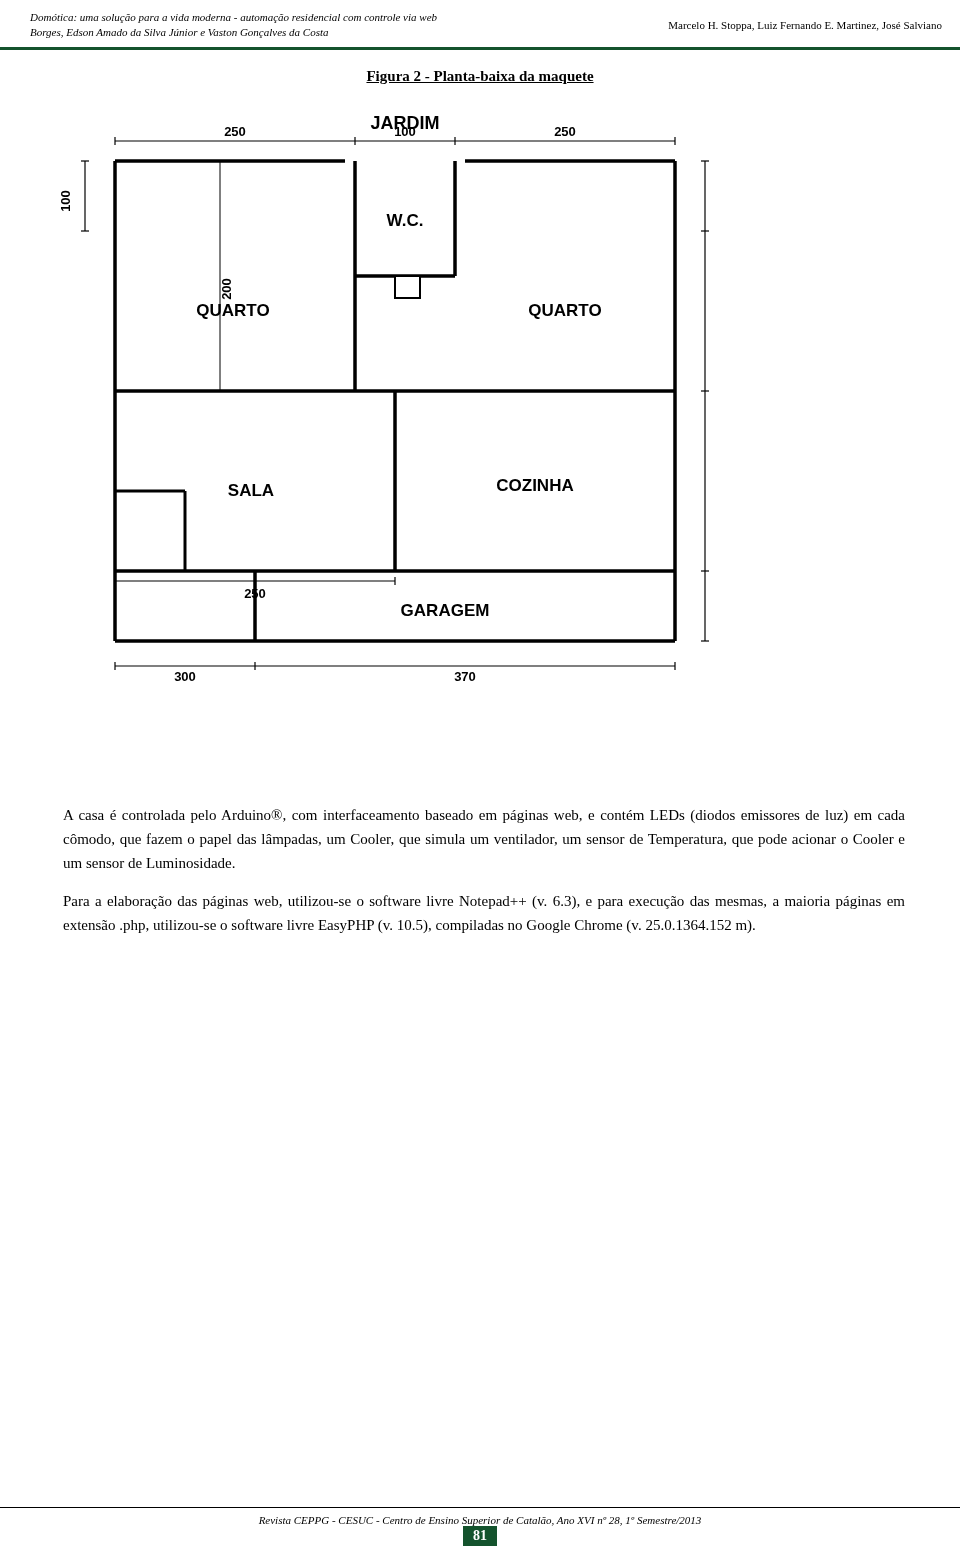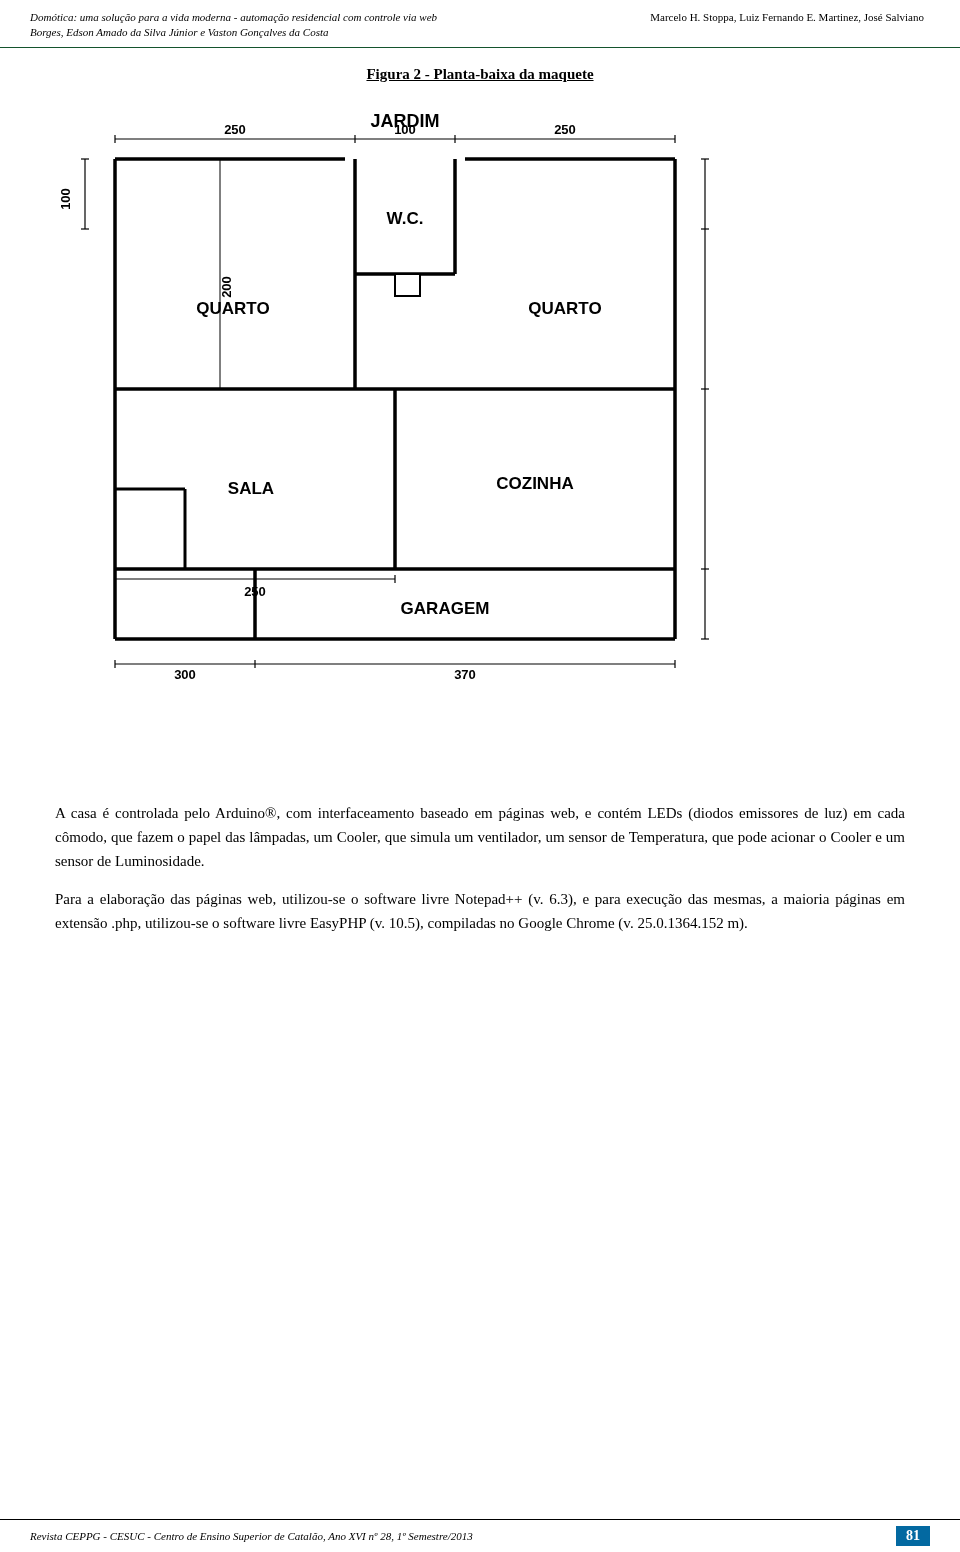--- a/index.html
+++ b/index.html
@@ -10,23 +10,23 @@
       font-family: "Times New Roman", Times, serif;
       font-size: 15px;
       color: #000;
       position: relative;
     }
 
     
     .page-header {
       display: flex;
       justify-content: space-between;
-      align-items: flex-start;
-      padding: 10px 36px 6px 30px;
-      border-bottom: 1px solid #14532d;
+      align-items: center;
+      padding: 10px 18px 6px 30px;
+      border-bottom: 3px solid #14532d;
       font-size: 11px;
       line-height: 1.4;
     }
     .header-left {
       max-width: 540px;
       font-style: italic;
       font-size: 11px;
     }
     .header-right {
       text-align: right;
@@ -53,20 +53,21 @@
       justify-content: flex-start;
       margin-bottom: 22px;
     }
 
     
     .body-text {
       font-size: 15px;
       line-height: 1.6;
       text-align: justify;
       margin-bottom: 14px;
+      margin-left: 8px;
     }
 
     .section-heading {
       font-size: 15px;
       font-weight: bold;
       margin-bottom: 10px;
       margin-top: 10px;
     }
 
     
@@ -74,29 +75,30 @@
       position: absolute;
       bottom: 0;
       left: 0;
       right: 0;
       border-top: 1.5px solid #000;
       padding: 6px 30px;
       display: flex;
       justify-content: space-between;
       align-items: center;
       font-size: 11px;
+      flex-direction: column;
     }
     .footer-text {
       font-style: italic;
       font-size: 11px;
     }
     .footer-page {
       font-size: 14px;
       font-weight: bold;
-      background: #0369a1;
+      background: #14532d;
       color: #fff;
       padding: 2px 10px;
     }
   </style>
 </head>
 <body>
 
 <div class="page-header">
   <div class="header-left">
     <span>Domótica: uma solução para a vida moderna - automação residencial com controle via web</span><br>

